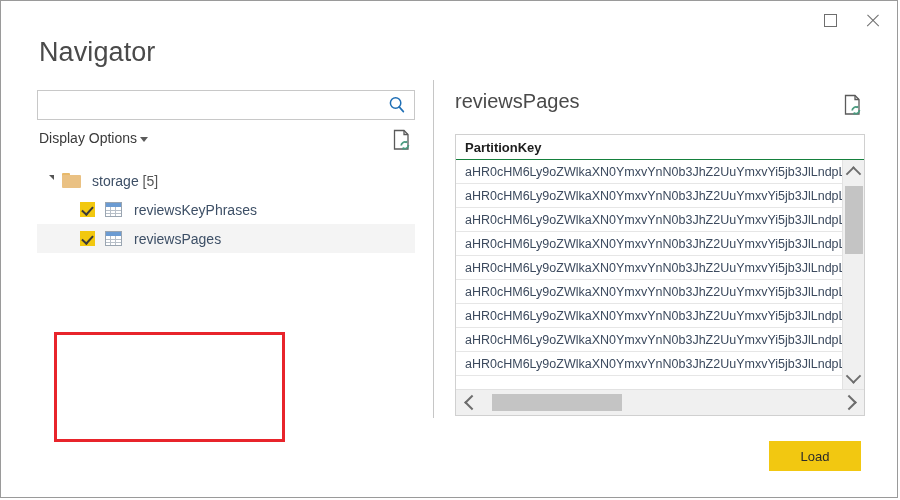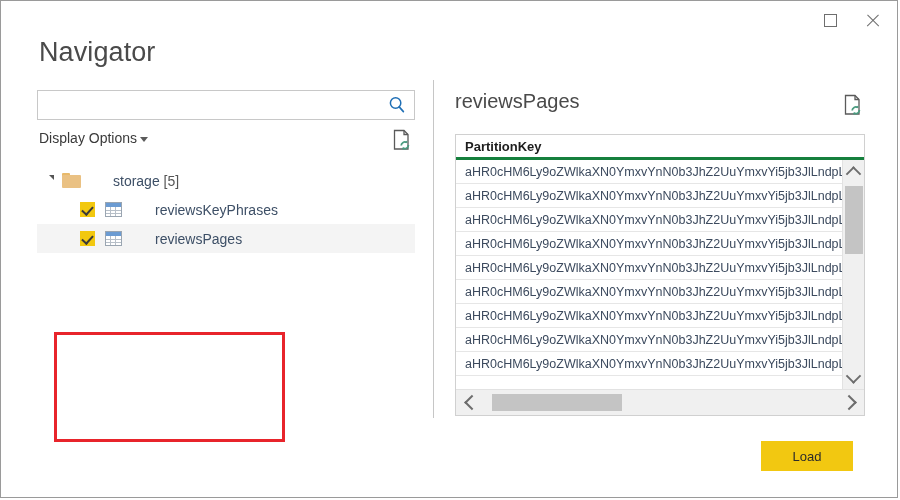--- a/index.html
+++ b/index.html
@@ -189,21 +189,20 @@
   .folder-icon .body {
     position: absolute;
     left: 0; top: 2px;
     width: 19px; height: 13px;
     background: #eac183;
     border-radius: 1px;
   }
   .node-label {
     font-size: 14px;
     color: #3d4f66;
-    margin-left: 21px;
   }
   .count { color: #555; }
 
   .checkbox {
     width: 15px; height: 15px;
     box-sizing: border-box;
     margin-left: 43px;
     margin-right: 10px;
     border: 1.6px solid #8f8f8f;
     background: #ffffff;
@@ -303,21 +302,21 @@
     top: 44px;
     width: 410px;
     height: 282px;
     border: 1px solid #d0d0d0;
     box-sizing: border-box;
     background: #fff;
     overflow: hidden;
   }
   .grid-header {
     height: 25px;
-    border-bottom: 3px solid #15803d;
+    border-bottom: 1px solid #15803d;
     background: #ffffff;
     display: flex;
     align-items: center;
     padding-left: 9px;
     font-size: 13px;
     font-weight: bold;
     color: #1d1d1d;
     box-sizing: border-box;
   }
   .grid-body {
@@ -408,21 +407,21 @@
     left: 36px;
     top: 4px;
     width: 130px;
     height: 17px;
     background: #c4c4c4;
   }
 
   
   .footer {
     position: absolute;
-    right: 44px;
+    right: 36px;
     bottom: 26px;
     display: flex;
     gap: 20px;
   }
   .btn {
     height: 30px;
     min-width: 76px;
     padding: 0 16px;
     font-family: "Liberation Sans", sans-serif;
     font-size: 13px;

